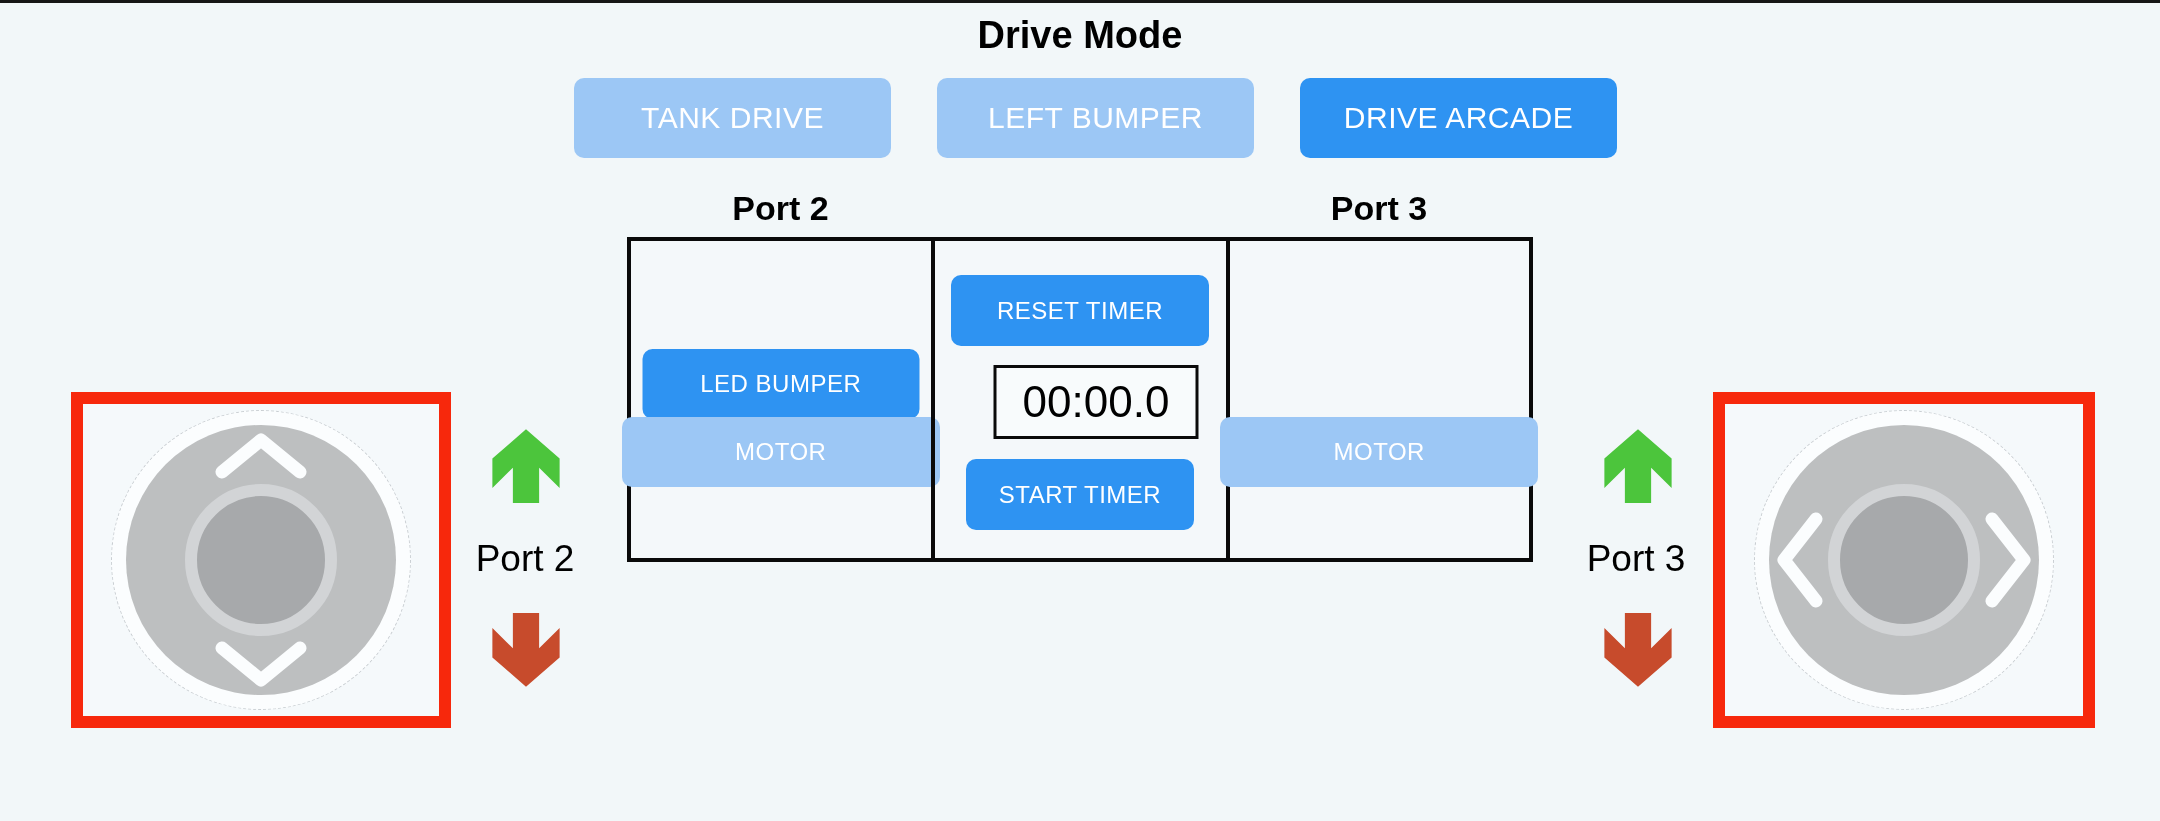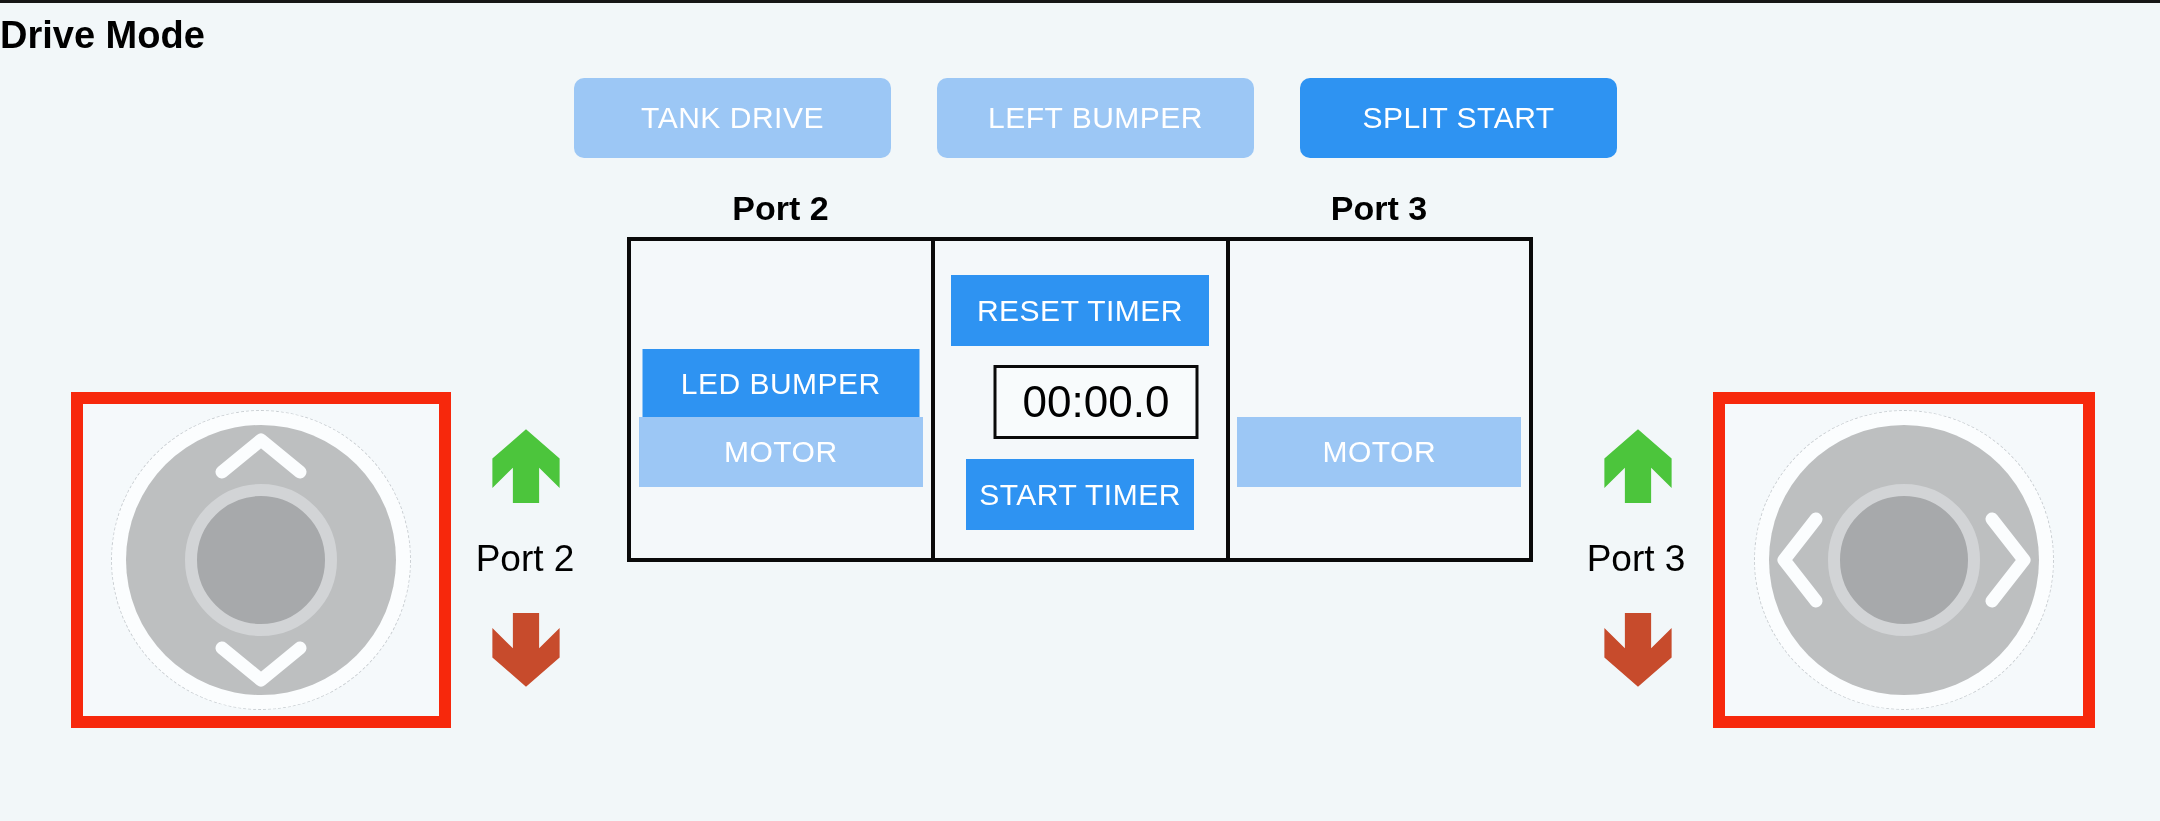--- a/index.html
+++ b/index.html
@@ -2,21 +2,21 @@
 <html style="--primary-blue: #2E93F2; --light-blue: #9CC7F5; --highlight-red: #F7280C; --arrow-green: #4CC53C; --arrow-red: #C74B2C;"><head>
 <meta charset="utf-8">
 <style>
   html,body{margin:0;padding:0;background:#F2F7F9;}
   .canvas{
     position:relative;width:2160px;height:821px;background:#F2F7F9;
     font-family:"Liberation Sans",sans-serif;overflow:hidden;
   }
   .topbar{position:absolute;top:0;left:0;width:2160px;height:3px;background:#161616;}
   .page-title{
-    position:absolute;top:14px;left:0;width:2160px;text-align:left;
+    position:absolute;top:14px;left:0;width:2160px;text-align:center;
     font-size:38px;font-weight:700;color:#000;
   }
   
   .drive-row{position:absolute;top:78px;left:50%;transform:translateX(-50%);display:flex;gap:15px;}
   .drive-btn{
     width:317px;height:80px;border-radius:10px;border:none;
     background:var(--light-blue,#9CC7F5);color:#fff;font-size:30px;letter-spacing:.5px;
     display:flex;align-items:center;justify-content:center;cursor:pointer;
     font-family:"Liberation Sans",sans-serif;
     margin-left:31px;
@@ -29,28 +29,28 @@
   .hdr-3{left:1225px;width:308px;}
   
   .ctl-table{
     position:absolute;left:627px;top:237px;width:906px;height:325px;
     border:4px solid #0A0A0A;box-sizing:border-box;display:flex;background:#F4F8FA;
   }
   .ctl-col{flex:1;position:relative;}
   .ctl-col.mid{flex:0 0 291px;border-left:4px solid #0A0A0A;border-right:4px solid #0A0A0A;}
   .cell-btn{
     position:absolute;left:50%;transform:translateX(-50%);
-    border:none;border-radius:0;color:#fff;font-size:30px;letter-spacing:.5px;
+    border:none;border-radius:10px;color:#fff;font-size:24px;letter-spacing:.5px;
     display:flex;align-items:center;justify-content:center;cursor:pointer;
     font-family:"Liberation Sans",sans-serif;
   }
   .btn-primary{background:var(--primary-blue,#2E93F2);}
   .btn-secondary{background:var(--light-blue,#9CC7F5);}
   .dev-top{top:76px;width:277px;height:70px;margin-top:32px;}
-  .dev-bottom{top:176px;width:284px;height:70px;}
+  .dev-bottom{top:176px;width:318px;height:70px;}
   .tmr-reset{top:34px;width:258px;height:71px;}
   .tmr-start{top:218px;width:228px;height:71px;}
   .timer-display{
     position:absolute;left:50%;transform:translateX(-50%);top:124px;
     width:205px;height:74px;border:3px solid #0A0A0A;box-sizing:border-box;background:#F8FBFC;
     display:flex;align-items:center;justify-content:center;
     font-size:44px;color:#000;margin-left:16px;
   }
   
   .joy-box{
@@ -97,21 +97,21 @@
 <body>
 
 <div class="canvas">
   <div class="topbar"></div>
 
   <div class="page-title">Drive Mode</div>
 
   <div class="drive-row">
     <button class="drive-btn">TANK DRIVE</button>
     <button class="drive-btn">LEFT BUMPER</button>
-    <button class="drive-btn active">SPLIT START</button>
+    <button class="drive-btn active">DRIVE ARCADE</button>
   </div>
 
   <div class="col-header hdr-1">Port 2</div>
   <div class="col-header hdr-3">Port 3</div>
 
   <div class="ctl-table">
     <div class="ctl-col">
       <button class="cell-btn btn-primary dev-top">LED BUMPER</button>
       <button class="cell-btn btn-secondary dev-bottom">MOTOR</button>
     </div>

